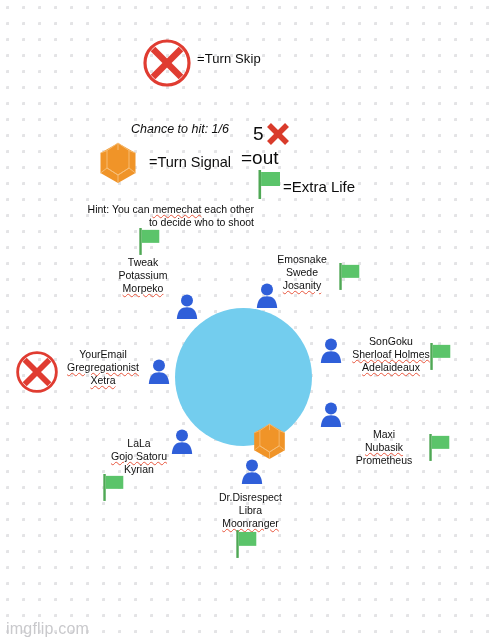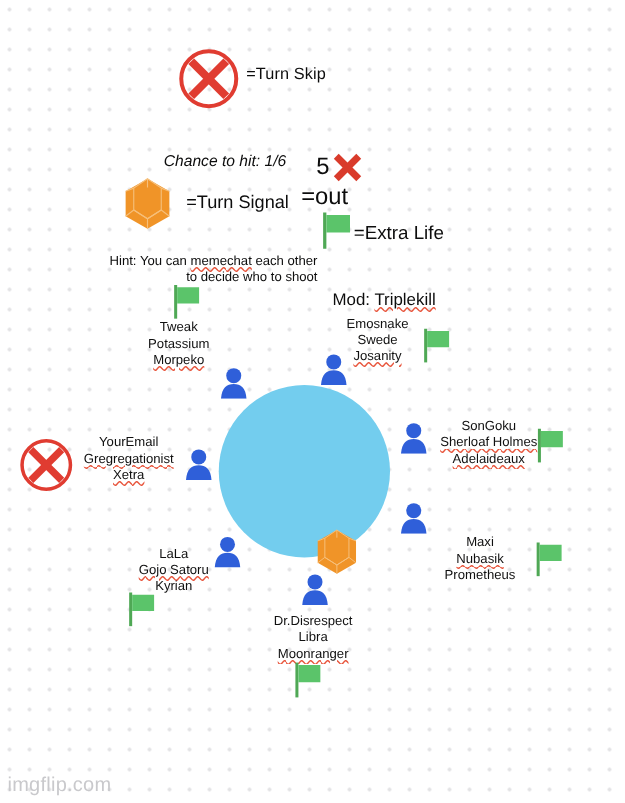--- a/index.html
+++ b/index.html
@@ -175,23 +175,20 @@
       <path d="M5.1 4 L24 4 L24 18 L5.1 18 Z" fill="#5bc46a"></path>
     </svg>
   </div>
   <div class="txt legend-extralife" style="left:283px; top:179px;">=Extra Life</div>
 
   <div class="txt hint" style="left:49px; top:203px; width:205px; white-space:normal;">
     <span>Hint: You can <span class="sp">memechat</span> each other</span><br>
     <span>to decide who to shoot</span>
   </div>
 
-  <div class="txt mod" style="left:251px; top:217px;">
-    <span>Mod: </span><span class="sp">Triplekill</span>
-  </div>
 
   <div class="center-circle" style="left:175px; top:308px; width:137px; height:138px;"></div>
 
   <div class="die" style="left:252px; top:423px; width:35px; height:37px;">
     <svg viewBox="0 0 40 42" xmlns="http://www.w3.org/2000/svg">
       <polygon points="20,1 37.5,11 37.5,31 20,41 2.5,31 2.5,11" fill="#f09428"></polygon>
       <g stroke="#f6bf7a" stroke-width="0.9" fill="none">
         <polygon points="20,1 31,8.5 31,26 20,33 9,26 9,8.5"></polygon>
         <line x1="20" y1="1" x2="20" y2="8"></line>
         <line x1="9" y1="8.5" x2="2.5" y2="11"></line>

